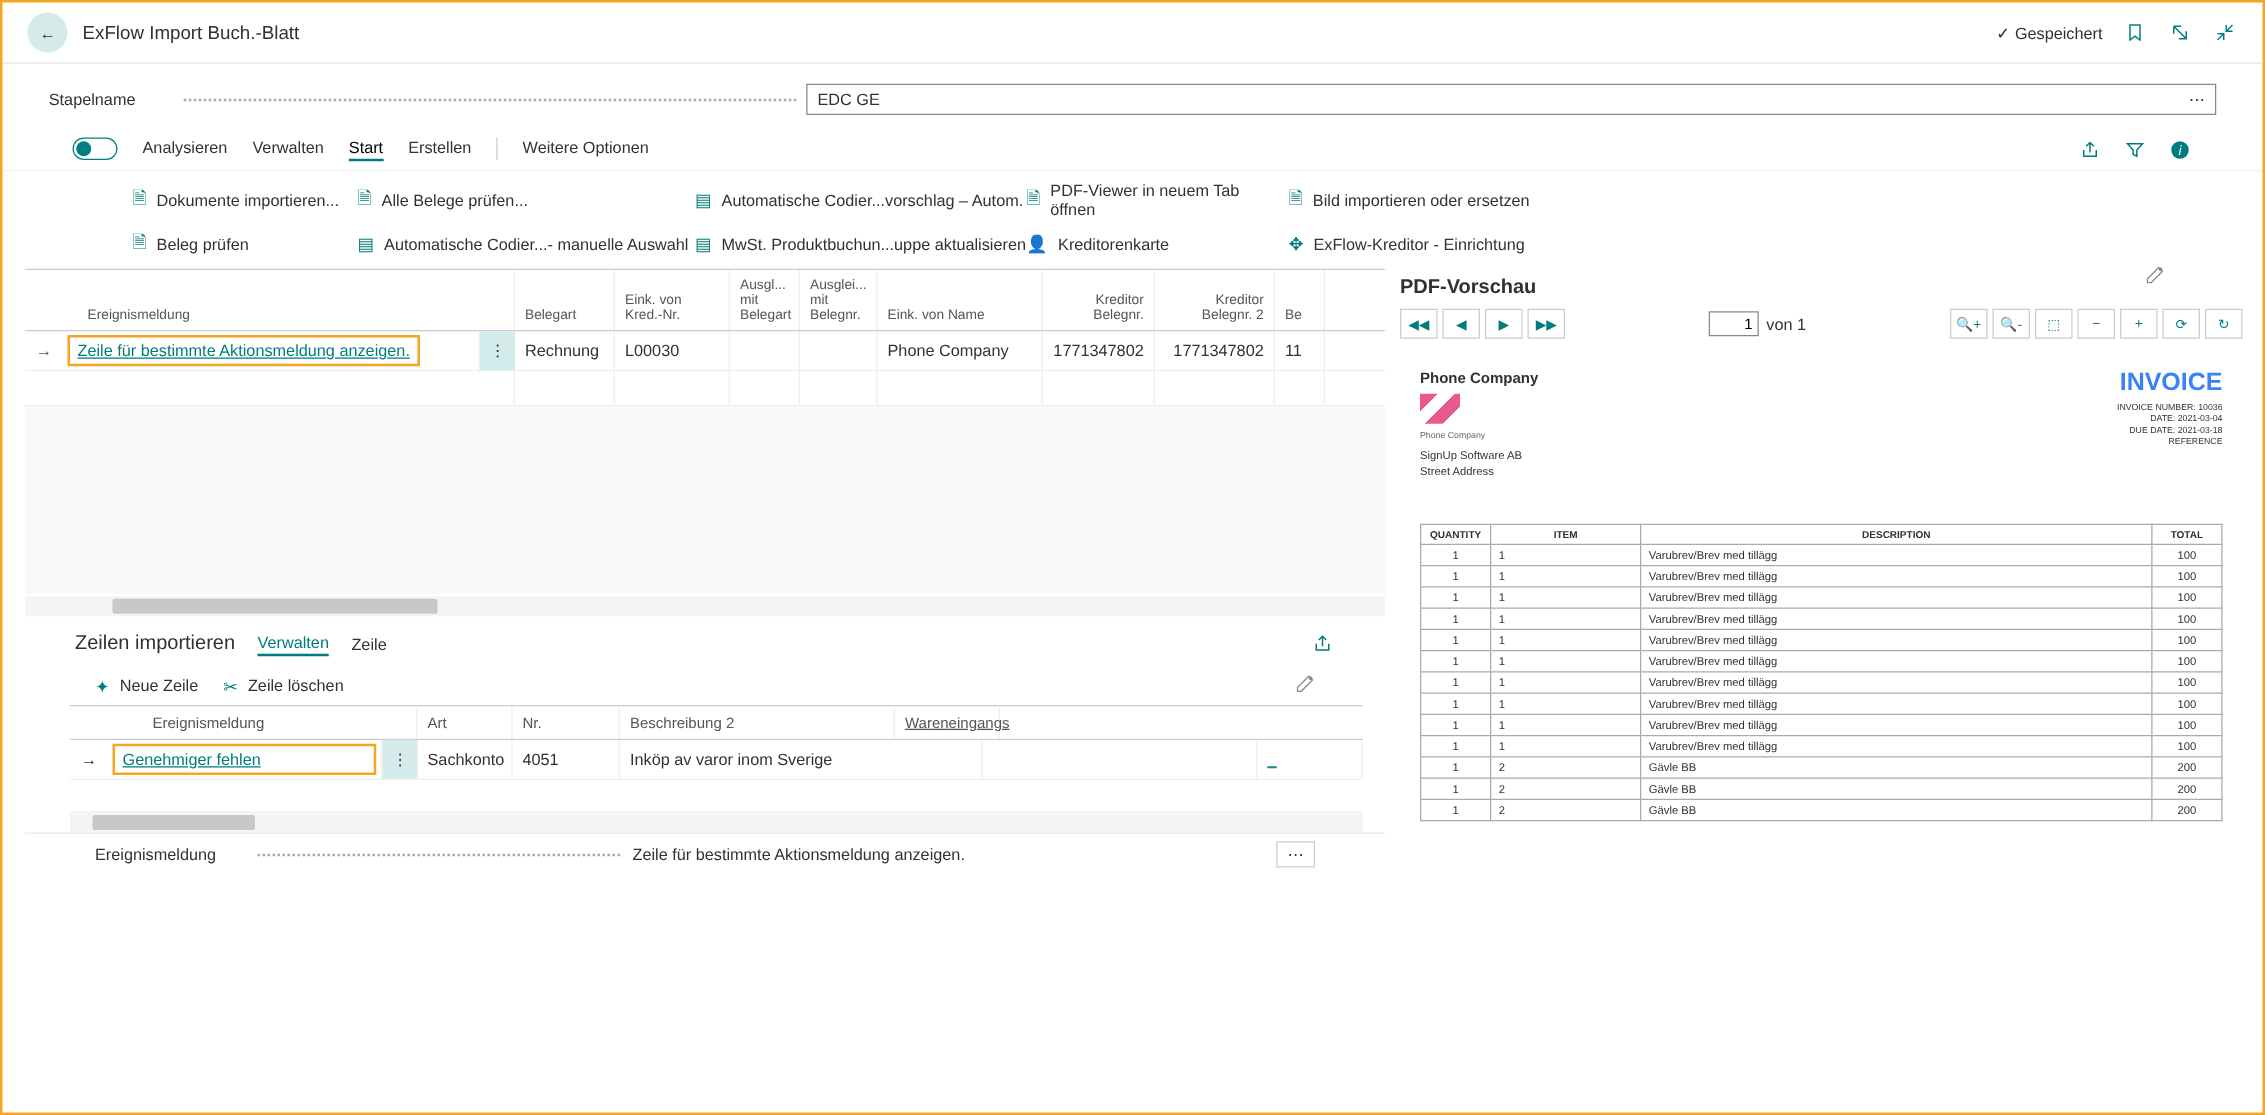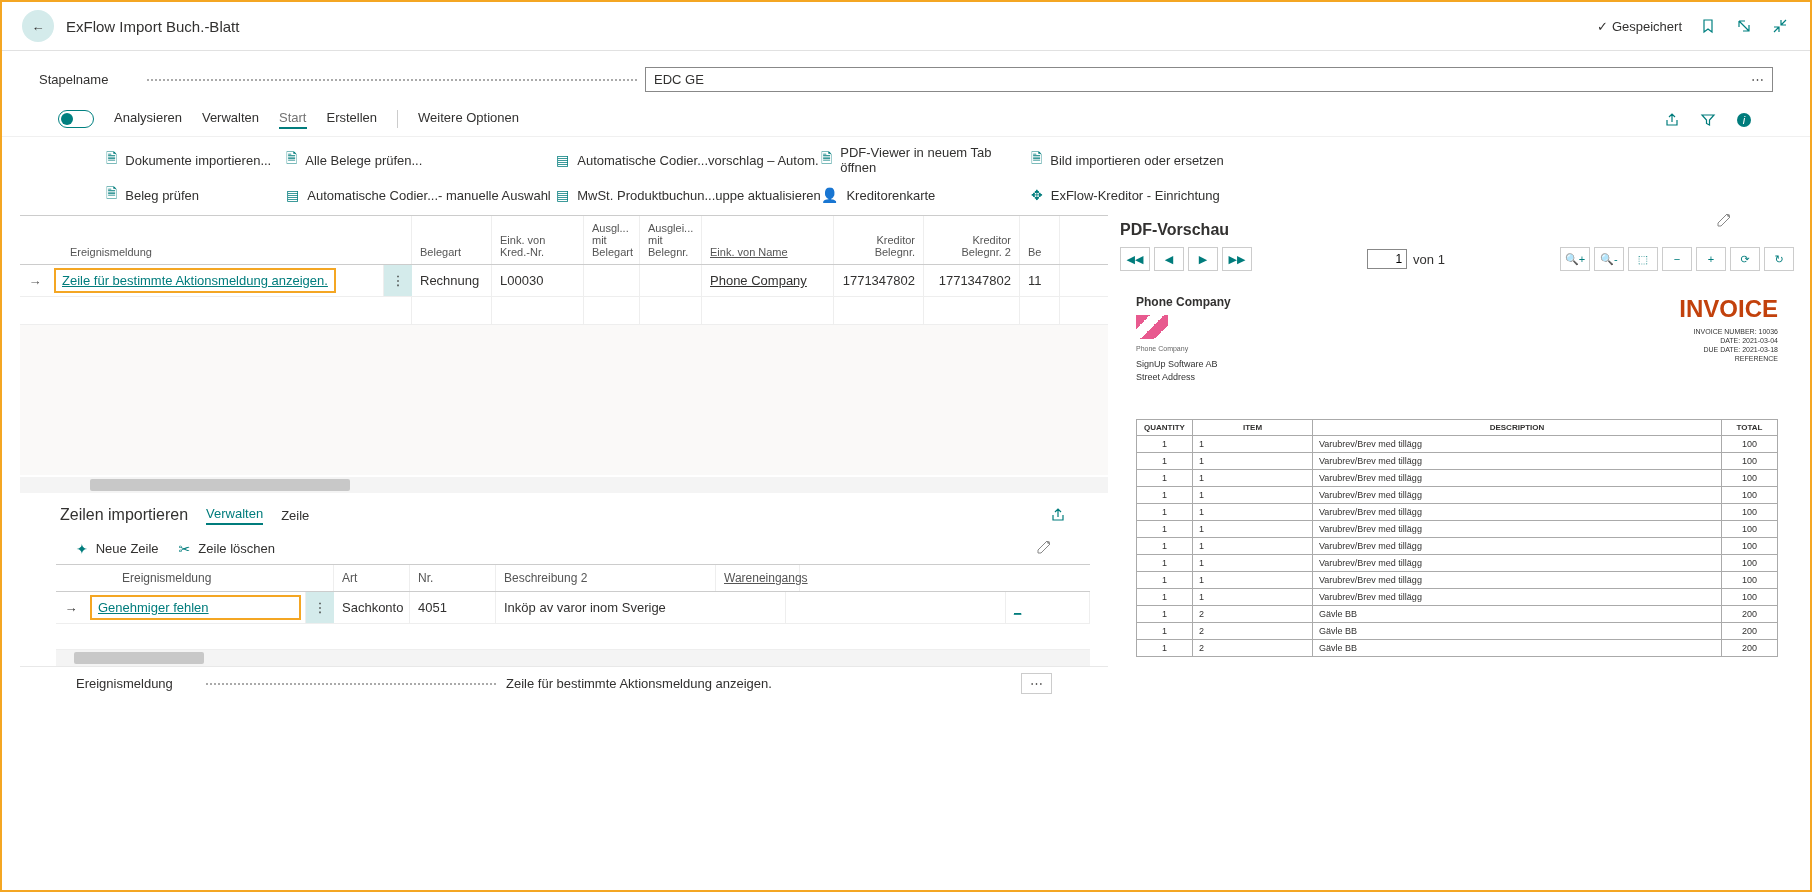--- a/index.html
+++ b/index.html
@@ -11,21 +11,21 @@
 .saved { display: flex; align-items: center; gap: 4px; color: #323130; }
 .header-icon { width: 20px; height: 20px; display: flex; align-items: center; justify-content: center; cursor: pointer; color: #008080; }
 .field-row { display: flex; align-items: center; padding: 16px 37px 12px; }
 .field-label { font-size: 13px; color: #323130; width: 100px; }
 .field-dots { flex: 0 0 490px; border-bottom: 2px dotted #aaa; height: 1px; margin: 0 8px; }
 .field-input { flex: 1; border: 1px solid #888; padding: 4px 8px; font-size: 13px; display: flex; justify-content: space-between; align-items: center; }
 .toolbar { display: flex; align-items: flex-start; padding: 6px 56px; gap: 20px; border-bottom: 1px solid #f0f0f0; }
 .toggle { width: 36px; height: 18px; border: 1px solid #008080; border-radius: 9px; background: #fff; position: relative; cursor: pointer; }
 .toggle::after { content: ''; position: absolute; left: 2px; top: 2px; width: 12px; height: 12px; border-radius: 50%; background: #008080; }
 .toolbar-link { font-size: 13px; color: #323130; cursor: pointer; }
-.toolbar-link.active { color: #737373; border-bottom: 2px solid #007c7c; padding-bottom: 2px; }
+.toolbar-link.active { color: #000000; border-bottom: 2px solid #007c7c; padding-bottom: 2px; }
 .toolbar-sep { width: 1px; height: 18px; background: #ccc; }
 .toolbar-right { margin-left: auto; display: flex; gap: 16px; }
 .actions-grid { padding: 8px 56px; display: flex; flex-direction: column; gap: 8px; }
 .actions-row { display: flex; }
 .action-cell { display: flex; align-items: center; gap: 8px; font-size: 13px; cursor: pointer; color: #323130; }
 .action-cell .icn { color: #007c7c; font-size: 14px; }
 .col1 { width: 180px; }
 .col2 { width: 270px; }
 .col3 { width: 265px; }
 .col4 { width: 210px; }
@@ -38,38 +38,38 @@
 .pdf-nav { display: flex; gap: 4px; }
 .pdf-btn { width: 30px; height: 24px; border: 1px solid #ccc; background: #fff; display: flex; align-items: center; justify-content: center; cursor: pointer; color: #007c7c; font-size: 11px; }
 .pdf-page { display: flex; align-items: center; gap: 6px; margin: 0 auto; }
 .pdf-page input { width: 40px; text-align: right; border: 1px solid #888; padding: 2px 4px; font-size: 12px; }
 .pdf-tools { display: flex; gap: 4px; }
 .pdf-doc { padding: 8px 16px; font-size: 10px; }
 .pdf-header { display: flex; justify-content: space-between; margin-bottom: 8px; }
 .pdf-company { font-weight: 600; font-size: 12px; }
 .pdf-logo { width: 32px; height: 24px; background: linear-gradient(135deg, #e85a8f 25%, transparent 25%, transparent 50%, #e85a8f 50%, #e85a8f 75%, transparent 75%); margin: 6px 0; }
 .pdf-logo-text { font-size: 7px; color: #666; }
-.invoice-label { font-size: 24px; font-weight: 600; color: #c2410c; text-align: right; }
+.invoice-label { font-size: 20px; font-weight: 600; color: #3b82f6; text-align: right; }
 .invoice-meta { font-size: 7px; text-align: right; color: #333; line-height: 1.3; margin-top: 4px; }
 .pdf-address { font-size: 9px; color: #333; margin-top: 6px; line-height: 1.4; }
 .pdf-table { width: 100%; border-collapse: collapse; margin-top: 36px; font-size: 9px; }
 .pdf-table th, .pdf-table td { border: 1px solid #aaa; padding: 3px 6px; }
 .pdf-table th { font-weight: 600; font-size: 8px; }
 .pdf-table .qty { text-align: center; width: 56px; }
 .pdf-table .itm { width: 120px; }
 .pdf-table .tot { text-align: center; width: 56px; }
 .grid { border-top: 1px solid #ccc; }
 .grid-header { display: flex; border-bottom: 1px solid #ccc; background: #fff; }
 .grid-header .gh { font-size: 11px; color: #555; padding: 6px 8px; display: flex; align-items: flex-end; border-right: 1px solid #eee; }
 .gh-msg { width: 392px; padding-left: 50px !important; }
 .gh-belegart { width: 80px; }
 .gh-eink { width: 92px; }
 .gh-ausgl1 { width: 56px; }
 .gh-ausgl2 { width: 62px; }
-.gh-einkname { width: 132px; text-decoration: underline; }
+.gh-einkname { width: 132px; }
 .gh-kred1 { width: 90px; text-align: right; justify-content: flex-end; }
 .gh-kred2 { width: 96px; text-align: right; justify-content: flex-end; }
 .gh-be { width: 40px; }
 .grid-row { display: flex; align-items: stretch; border-bottom: 1px solid #eee; height: 32px; }
 .grid-row .gc { padding: 6px 8px; border-right: 1px solid #eee; font-size: 13px; display: flex; align-items: center; }
 .row-arrow { width: 30px; display: flex; align-items: center; justify-content: center; color: #555; }
 .row-main { width: 334px; }
 .row-menu { width: 28px; background: #d4ebeb; display: flex; align-items: center; justify-content: center; cursor: pointer; }
 .highlight-box { border: 2px solid #f4a623; padding: 3px 6px; background: #fff; }
 .link-text { color: #007c7c; text-decoration: underline; cursor: pointer; }

